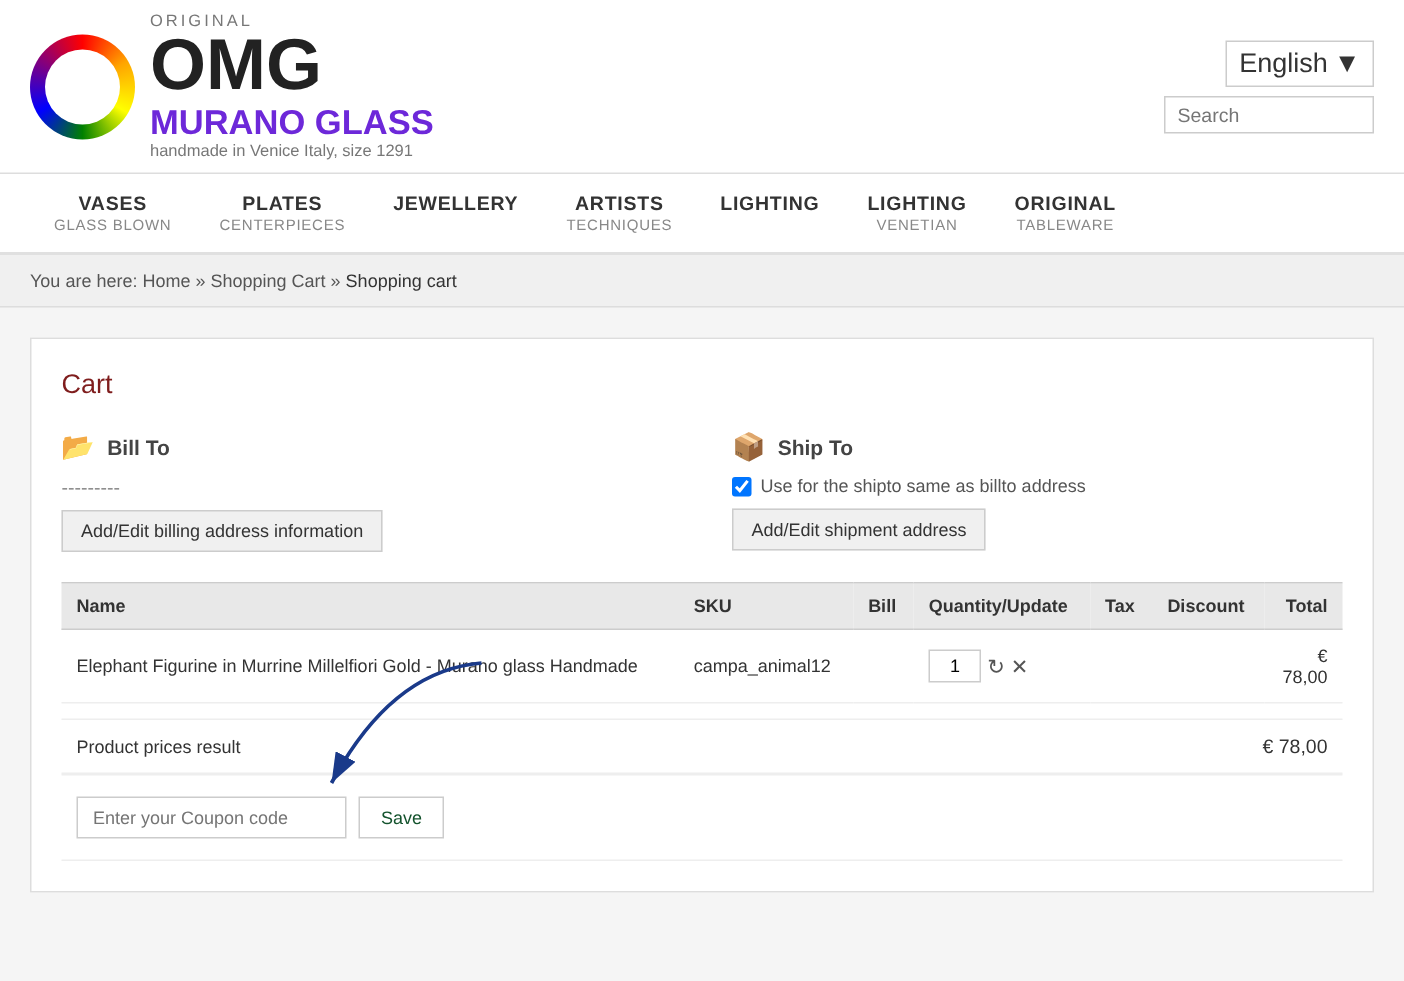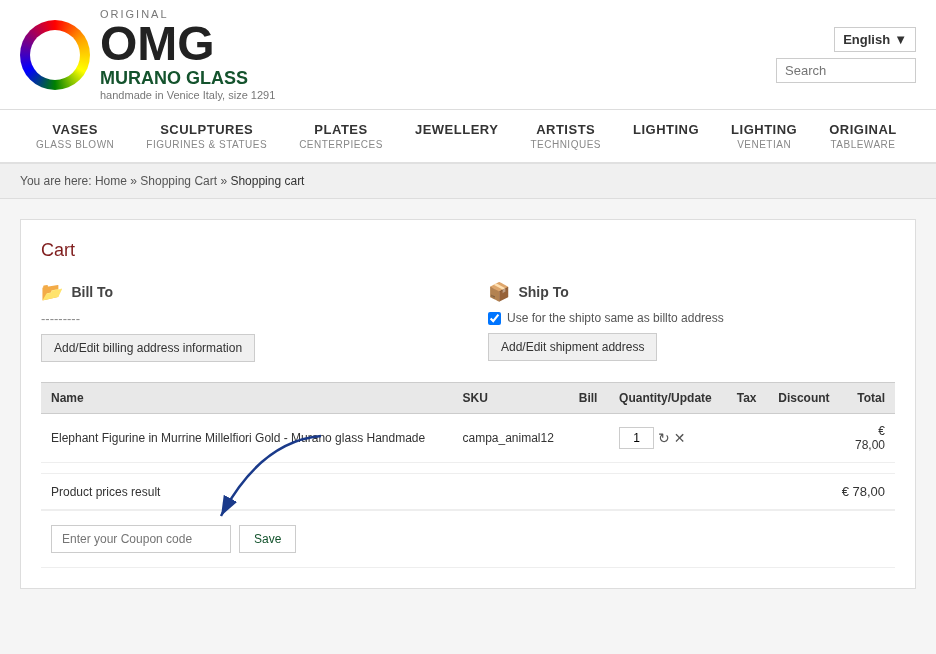--- a/index.html
+++ b/index.html
@@ -6,24 +6,24 @@
     body { font-family: Arial, sans-serif; font-size: 13px; color: #333; background: #f5f5f5; }
 
     
     .header { background: #fff; border-bottom: 1px solid #ddd; padding: 8px 20px; display: flex; align-items: center; justify-content: space-between; }
     .logo-area { display: flex; align-items: center; gap: 10px; }
     .logo-circle { width: 70px; height: 70px; border-radius: 50%; background: conic-gradient(red, orange, yellow, green, blue, purple, red); display: flex; align-items: center; justify-content: center; overflow: hidden; }
     .logo-circle-inner { width: 50px; height: 50px; border-radius: 50%; background: white; }
     .logo-text { }
     .logo-original { font-size: 11px; color: #777; letter-spacing: 2px; }
     .logo-omg { font-size: 48px; font-weight: bold; color: #222; line-height: 1; }
-    .logo-murano { font-size: 18px; font-weight: bold; color: #14532d; }
+    .logo-murano { font-size: 23px; font-weight: bold; color: #6d28d9; }
     .logo-sub { font-size: 11px; color: #777; }
     .header-right { display: flex; flex-direction: column; align-items: flex-end; gap: 6px; }
-    .lang-select { display: flex; align-items: center; gap: 4px; border: 1px solid #ccc; padding: 4px 8px; background: #fff; font-size: 13px; cursor: pointer; font-weight: bold; }
+    .lang-select { display: flex; align-items: center; gap: 4px; border: 1px solid #ccc; padding: 4px 8px; background: #fff; font-size: 18px; cursor: pointer; }
     .search-box { border: 1px solid #ccc; padding: 4px 8px; font-size: 13px; width: 140px; }
 
     
     .nav { background: #fff; border-bottom: 2px solid #e0e0e0; padding: 0 20px; display: flex; gap: 0; }
     .nav-item { padding: 12px 16px; cursor: pointer; text-align: center; }
     .nav-main { font-size: 13px; font-weight: bold; color: #333; letter-spacing: 0.5px; }
     .nav-sub { font-size: 10px; color: #888; margin-top: 2px; letter-spacing: 0.5px; }
 
     
     .breadcrumb { background: #f0f0f0; padding: 10px 20px; font-size: 12px; color: #555; border-bottom: 1px solid #ddd; }
@@ -93,24 +93,20 @@
       <span>▼</span>
     </div>
     <input class="search-box" type="text" placeholder="Search" style="">
   </div>
 </div>
 
 <div class="nav">
   <div class="nav-item">
     <div class="nav-main">VASES</div>
     <div class="nav-sub">GLASS BLOWN</div>
-  </div>
-  <div class="nav-item">
-    <div class="nav-main">SCULPTURES</div>
-    <div class="nav-sub">FIGURINES &amp; STATUES</div>
   </div>
   <div class="nav-item">
     <div class="nav-main">PLATES</div>
     <div class="nav-sub">CENTERPIECES</div>
   </div>
   <div class="nav-item">
     <div class="nav-main">JEWELLERY</div>
     <div class="nav-sub">&nbsp;</div>
   </div>
   <div class="nav-item">

